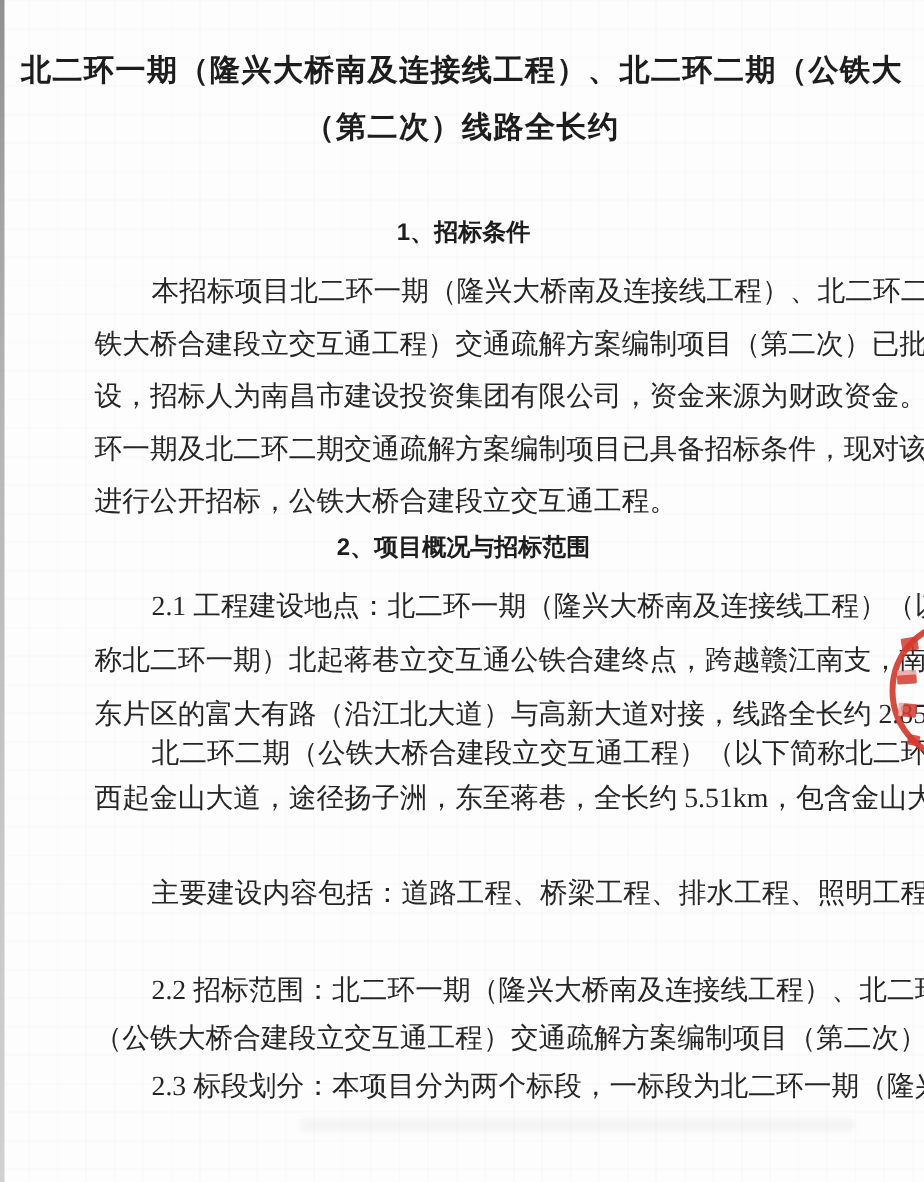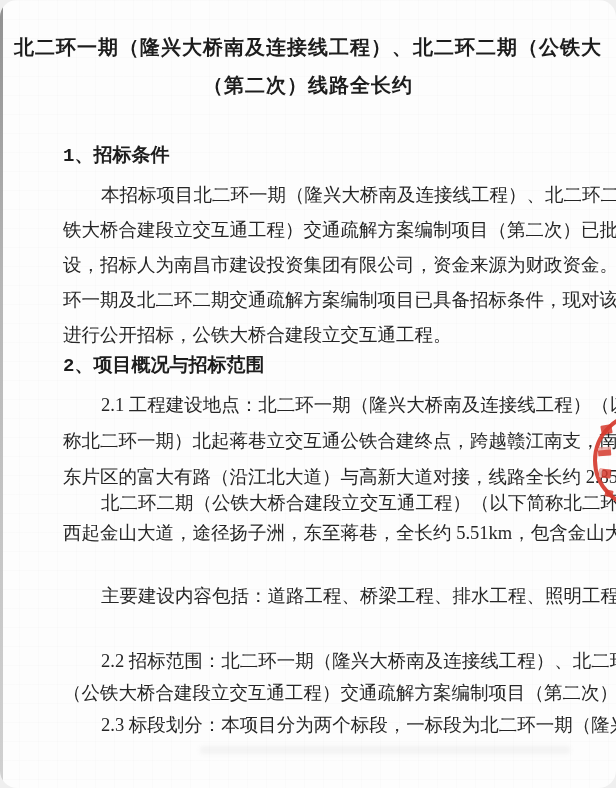--- a/index.html
+++ b/index.html
@@ -8,39 +8,39 @@
     background:#efefef;
     font-family:"Liberation Serif","DejaVu Serif",serif;
   }
   .page{
     position:relative;width:616px;height:788px;overflow:hidden;
     background-color:#fdfdfd;
     background-image:
       repeating-linear-gradient(to right, rgba(0,0,0,0.012) 0 1px, transparent 1px 19px),
       repeating-linear-gradient(to bottom, rgba(0,0,0,0.012) 0 1px, transparent 1px 19px);
     color:#232323;
-    border-radius:17px;
   }
   .edge-left{
     position:absolute;left:0;top:0;width:3px;height:788px;
     background:linear-gradient(to bottom,#7d7d7d,#a9a9a9 35%,#bdbdbd 70%,#c9c9c9);
     opacity:.85;
   }
   .title{
     position:absolute;left:0;top:28px;width:616px;text-align:center;
     font-family:"Liberation Sans","DejaVu Sans",sans-serif;
     font-weight:bold;font-size:20px;line-height:38px;letter-spacing:1px;
     color:#1d1d1d;
   }
   .t-line{white-space:nowrap;}
   .heading{
     position:absolute;left:63px;width:492px;
-    font-family:Liberation Mono, monospace;
-    font-weight:bold;font-size:19px;line-height:28px;white-space:nowrap;
+    font-family:Liberation Sans, sans-serif;
+    font-weight:bold;font-size:16px;line-height:28px;white-space:nowrap;
     color:#1d1d1d;
+    text-align:center;
   }
   .para{position:absolute;left:63px;width:500px;}
   .ln{white-space:nowrap;font-size:18.5px;color:#262626;}
   .indent{padding-left:38px;}
   .seal{
     position:absolute;left:593px;top:412px;width:97px;height:97px;
     border:4px solid #d5392e;border-radius:50%;
     box-sizing:border-box;opacity:.92;
   }
   .seal-glyph{

